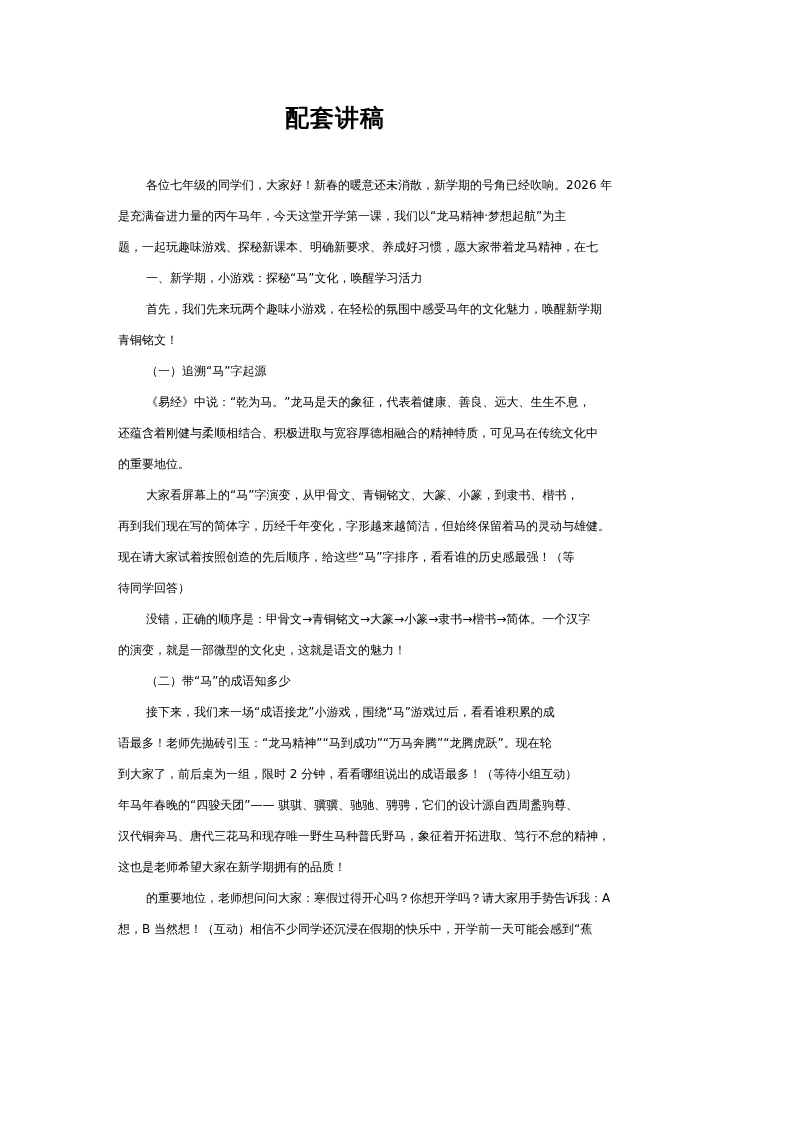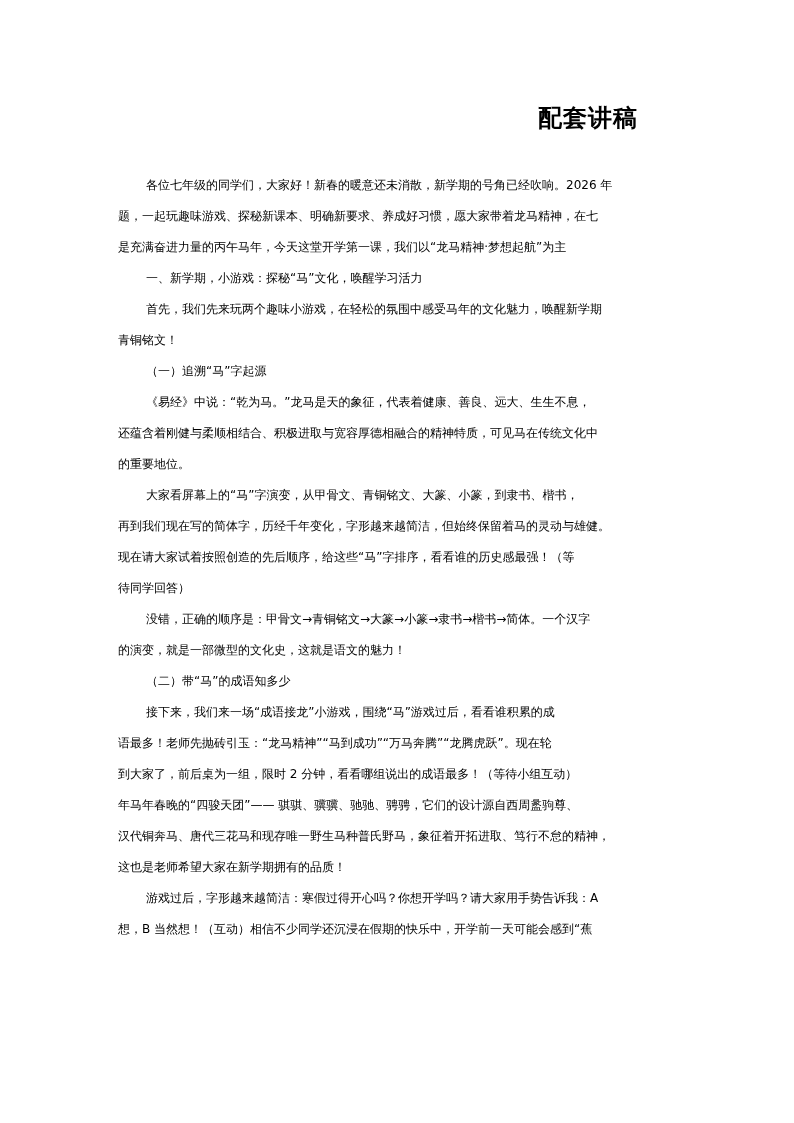--- a/index.html
+++ b/index.html
@@ -1,49 +1,49 @@
 <!DOCTYPE html>
 <html><head>
 <meta charset="utf-8">
 <style>
   html, body { margin:0; padding:0; background:#ffffff; }
   body { width:794px; height:1123px; position:relative; overflow:hidden;
          font-family:"DejaVu Sans", "Liberation Sans", sans-serif; color:#000; }
   .page { position:absolute; left:0; top:0; width:794px; height:1123px; background:#fff; }
-  .title { position:absolute; left:0; width:638px; top:102px; text-align:right;
+  .title { position:absolute; left:16px; width:638px; top:102px; text-align:center;
            font-family:"DejaVu Serif", "Liberation Serif", serif; font-size:24px; font-weight:bold; letter-spacing:1px; }
   .body { position:absolute; left:118px; top:170px; width:566px; font-size:12px; }
   .line { height:31px; line-height:31px; white-space:nowrap; overflow:visible; }
   .indent { padding-left:28px; }
 </style>
 </head>
 <body>
 
 <div class="page">
   <div class="title">配套讲稿</div>
   <div class="body" id="body">
       <div class="line indent">各位七年级的同学们，大家好！新春的暖意还未消散，新学期的号角已经吹响。2026 年</div>
+      <div class="line">是充满奋进力量的丙午马年，今天这堂开学第一课，我们以“龙马精神·梦想起航”为主</div>
       <div class="line">题，一起玩趣味游戏、探秘新课本、明确新要求、养成好习惯，愿大家带着龙马精神，在七</div>
-      <div class="line">是充满奋进力量的丙午马年，今天这堂开学第一课，我们以“龙马精神·梦想起航”为主</div>
       <div class="line indent">一、新学期，小游戏：探秘“马”文化，唤醒学习活力</div>
       <div class="line indent">首先，我们先来玩两个趣味小游戏，在轻松的氛围中感受马年的文化魅力，唤醒新学期</div>
       <div class="line">青铜铭文！</div>
       <div class="line indent">（一）追溯“马”字起源</div>
       <div class="line indent">《易经》中说：“乾为马。”龙马是天的象征，代表着健康、善良、远大、生生不息，</div>
       <div class="line">还蕴含着刚健与柔顺相结合、积极进取与宽容厚德相融合的精神特质，可见马在传统文化中</div>
       <div class="line">的重要地位。</div>
       <div class="line indent">大家看屏幕上的“马”字演变，从甲骨文、青铜铭文、大篆、小篆，到隶书、楷书，</div>
       <div class="line">再到我们现在写的简体字，历经千年变化，字形越来越简洁，但始终保留着马的灵动与雄健。</div>
       <div class="line">现在请大家试着按照创造的先后顺序，给这些“马”字排序，看看谁的历史感最强！（等</div>
       <div class="line">待同学回答）</div>
       <div class="line indent">没错，正确的顺序是：甲骨文→青铜铭文→大篆→小篆→隶书→楷书→简体。一个汉字</div>
       <div class="line">的演变，就是一部微型的文化史，这就是语文的魅力！</div>
       <div class="line indent">（二）带“马”的成语知多少</div>
       <div class="line indent">接下来，我们来一场“成语接龙”小游戏，围绕“马”游戏过后，看看谁积累的成</div>
       <div class="line">语最多！老师先抛砖引玉：“龙马精神”“马到成功”“万马奔腾”“龙腾虎跃”。现在轮</div>
       <div class="line">到大家了，前后桌为一组，限时 2 分钟，看看哪组说出的成语最多！（等待小组互动）</div>
       <div class="line">年马年春晚的“四骏天团”—— 骐骐、骥骥、驰驰、骋骋，它们的设计源自西周盠驹尊、</div>
       <div class="line">汉代铜奔马、唐代三花马和现存唯一野生马种普氏野马，象征着开拓进取、笃行不怠的精神，</div>
       <div class="line">这也是老师希望大家在新学期拥有的品质！</div>
-      <div class="line indent">游戏过后，字形越来越简洁：寒假过得开心吗？你想开学吗？请大家用手势告诉我：A</div>
+      <div class="line indent">的重要地位，老师想问问大家：寒假过得开心吗？你想开学吗？请大家用手势告诉我：A</div>
       <div class="line">想，B 当然想！（互动）相信不少同学还沉浸在假期的快乐中，开学前一天可能会感到“蕉</div>
     </div>
 </div>
 
 </body></html>

